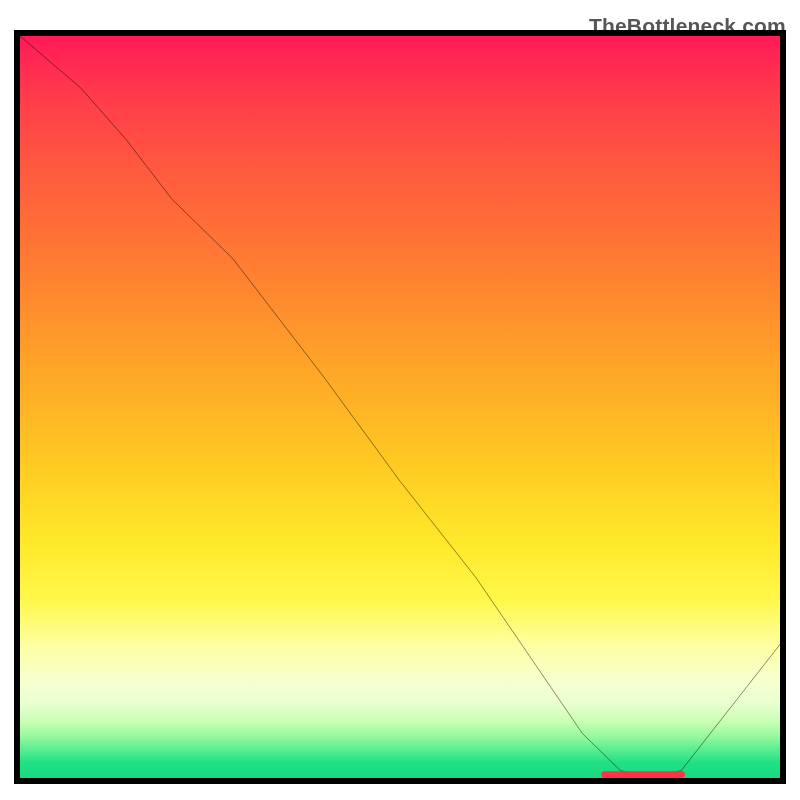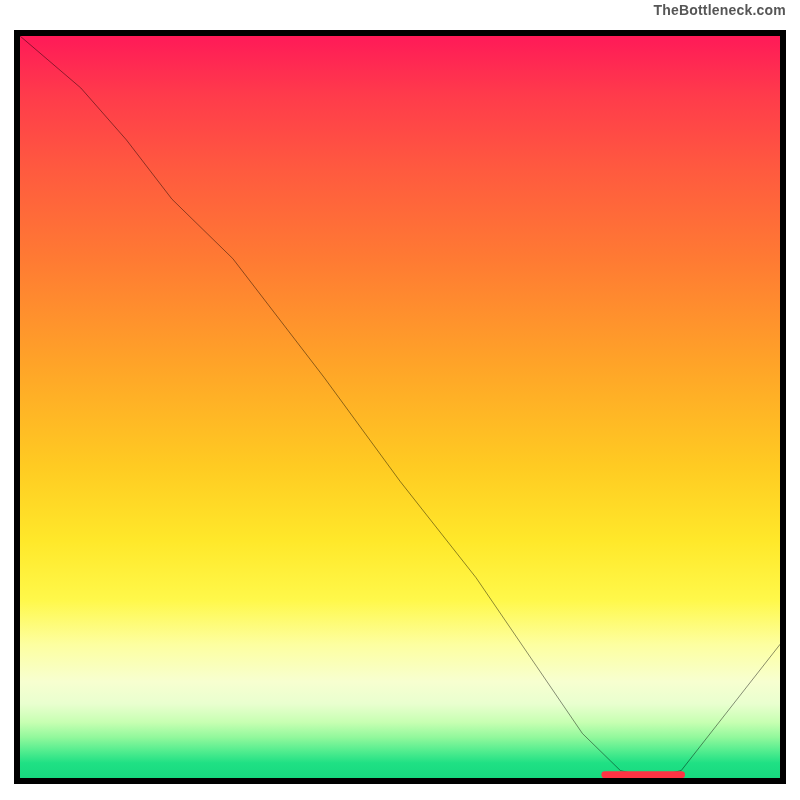--- a/index.html
+++ b/index.html
@@ -6,23 +6,23 @@
     margin: 0;
     padding: 0;
     width: 800px;
     height: 800px;
     background: #ffffff;
     font-family: Arial, Helvetica, sans-serif;
     overflow: hidden;
   }
   .attribution {
     position: absolute;
-    top: 2px;
+    top: 14px;
     right: 14px;
-    font-size: 14px;
+    font-size: 21px;
     font-weight: 600;
     color: #565656;
     letter-spacing: 0.2px;
   }
   .frame {
     position: absolute;
     top: 30px;
     left: 14px;
     width: 772px;   
     height: 754px;

